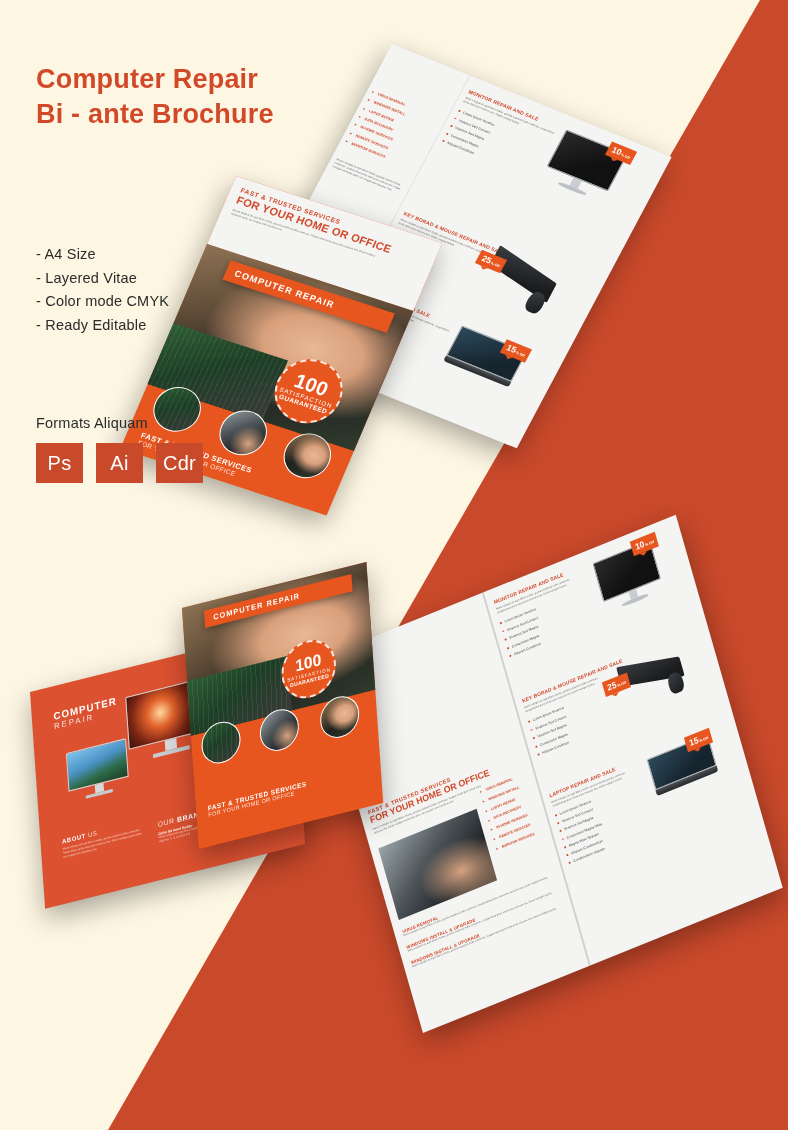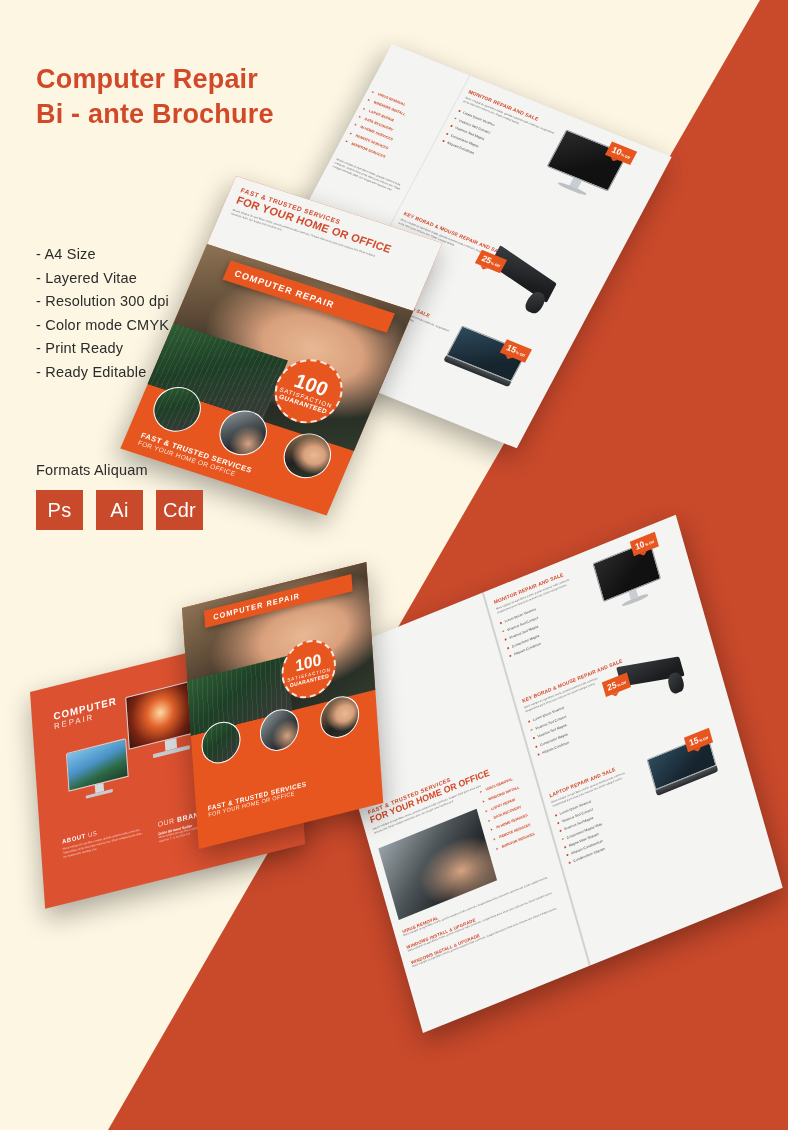--- a/index.html
+++ b/index.html
@@ -144,23 +144,21 @@
 
   <div class="bg-orange"></div>
 
   <div class="info-col">
     <div class="title-line">Computer Repair</div>
     <div class="title-line">Bi - ante Brochure</div>
 
     <div class="feature-list">
       <div class="feature-item">- A4 Size</div>
       <div class="feature-item">- Layered Vitae</div>
-      <div class="feature-item">- Resolution 300 dpi</div>
       <div class="feature-item">- Color mode CMYK</div>
-      <div class="feature-item">- Print Ready</div>
       <div class="feature-item">- Ready Editable</div>
     </div>
 
     <div class="formats-title">Formats Aliquam</div>
     <div class="badge-row">
       <div class="fmt-badge">Ps</div>
       <div class="fmt-badge">Ai</div>
       <div class="fmt-badge">Cdr</div>
     </div>
   </div>

